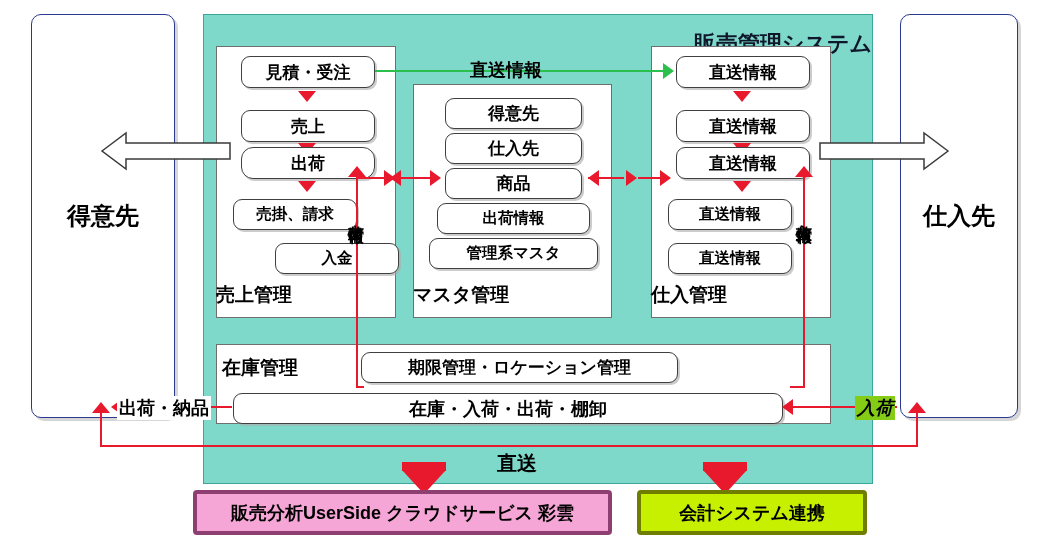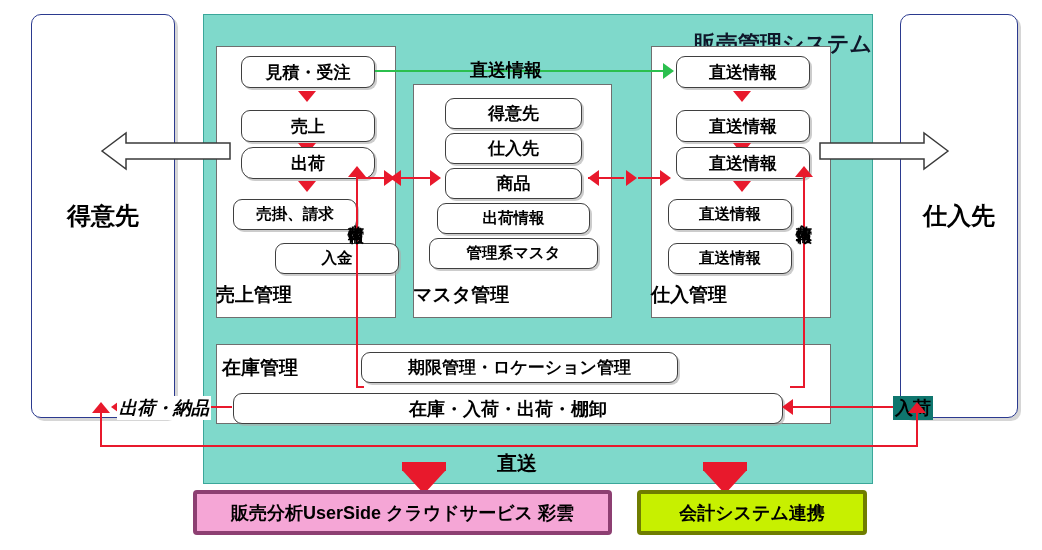--- a/index.html
+++ b/index.html
@@ -171,25 +171,25 @@
 
   <svg class="hollow" style="left:100px;top:128px;" width="132" height="46">
     <polygon points="2,23 26,5 26,15 130,15 130,31 26,31 26,41" fill="#ffffff" stroke="#3a3a3a" stroke-width="1.5"></polygon>
   </svg>
   <svg class="hollow" style="left:818px;top:128px;" width="132" height="46">
     <polygon points="130,23 106,5 106,15 2,15 2,31 106,31 106,41" fill="#ffffff" stroke="#3a3a3a" stroke-width="1.5"></polygon>
   </svg>
 
   <div class="line-h" style="left:122px;top:406px;width:110px;"></div>
   <div class="tri-left" style="left:111px;top:399px;"></div>
-  <div class="flowlabel" style="left:117px;top:396px;background:#fff;padding:0 2px;font-style:italic;">出荷・納品</div>
+  <div class="flowlabel" style="left:117px;top:396px;background:#fff;padding:0 2px;">出荷・納品</div>
 
   <div class="line-h" style="left:787px;top:406px;width:110px;"></div>
   <div class="tri-left" style="left:782px;top:399px;"></div>
-  <div class="flowlabel" style="left:893px;top:396px;background:#0f766e;padding:0 2px;">入荷</div>
+  <div class="flowlabel" style="left:855px;top:396px;background:#84cc16;padding:0 2px;font-style:italic;">入荷</div>
 
   <div class="line-v" style="left:100px;top:406px;height:41px;"></div>
   <div class="line-h" style="left:100px;top:445px;width:818px;"></div>
   <div class="line-v" style="left:916px;top:406px;height:41px;"></div>
   <div class="tri-up" style="left:92px;top:402px;"></div>
   <div class="tri-up" style="left:908px;top:402px;"></div>
   <div class="flowlabel" style="left:497px;top:450px;font-size:20px;">直送</div>
 
   <div class="bigtri-stem" style="left:402px;top:462px;width:44px;height:9px;"></div>
   <div class="bigtri-down" style="left:402px;top:470px;"></div>

